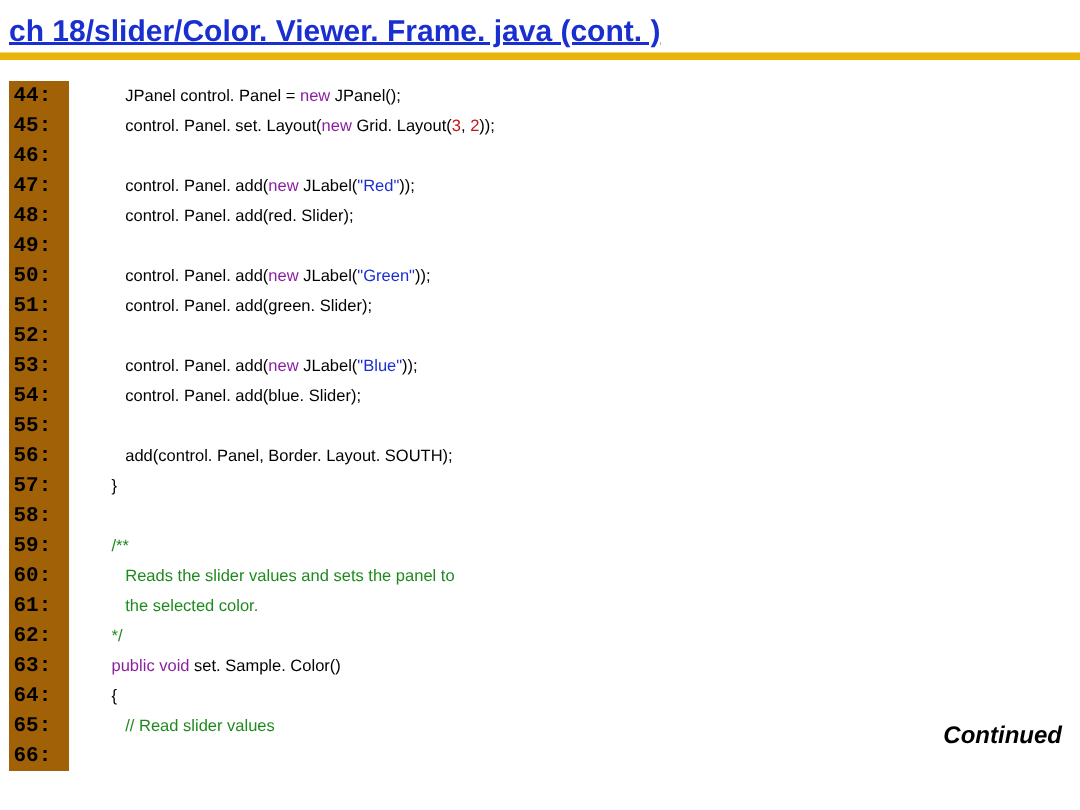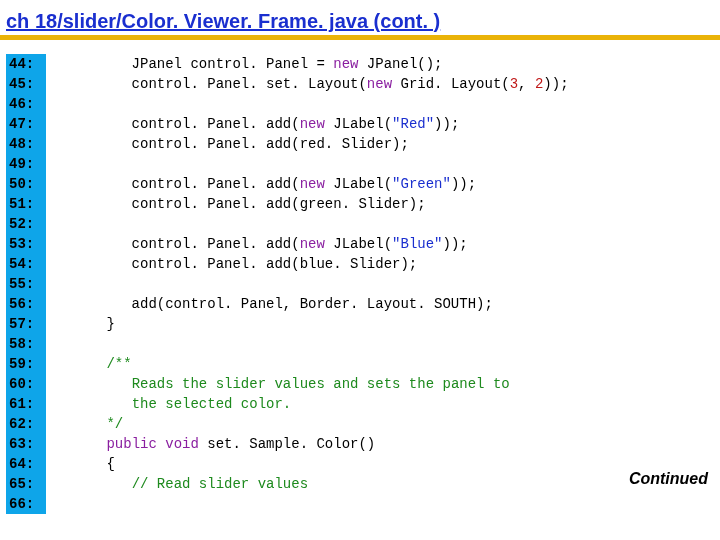--- a/index.html
+++ b/index.html
@@ -1,27 +1,27 @@
 <!DOCTYPE html>
 <html><head>
 <meta charset="utf-8">
 <style>
   html,body{margin:0;padding:0;width:720px;height:540px;background:#fff;font-family:Arial,Helvetica,sans-serif;overflow:hidden}
   .title-wrap{border-bottom:5px solid #eab308;padding:10px 6px 2px 6px}
   .title{color:#1a2fcf;font-weight:bold;font-size:20px;text-decoration:underline}
   .body{display:flex;align-items:flex-start;padding:14px 0 0 6px}
-  .gutter{background:#0ea5e9;width:34px;padding:0 3px;font-family:"Courier New",monospace;font-size:14px;font-weight:bold;color:#000;line-height:20px;text-align:left}
+  .gutter{background:#a16207;width:34px;padding:0 3px;font-family:"Courier New",monospace;font-size:14px;font-weight:bold;color:#000;line-height:20px;text-align:left}
   .gutter div{height:20px;white-space:pre}
-  .code{font-family:Liberation Mono, monospace;font-size:14px;color:#000;line-height:20px;padding-left:10px;white-space:pre}
+  .code{font-family:Liberation Sans, sans-serif;font-size:11px;color:#000;line-height:20px;padding-left:10px;white-space:pre}
   .code .row{height:20px}
   .kw{color:#8a1fa0}
   .str{color:#1a2fcf}
   .num{color:#c01818}
   .cmt{color:#1e8a1e}
-  .continued{position:absolute;right:12px;bottom:52px;font-style:italic;font-weight:bold;font-size:16px;color:#000}
+  .continued{position:absolute;right:12px;bottom:40px;font-style:italic;font-weight:bold;font-size:16px;color:#000}
 </style>
 </head>
 <body>
 
 <div class="title-wrap">
   <span class="title">ch 18/slider/Color. Viewer. Frame. java  (cont. )</span>
 </div>
 
 <div class="body">
   <div class="gutter" id="gutter">

